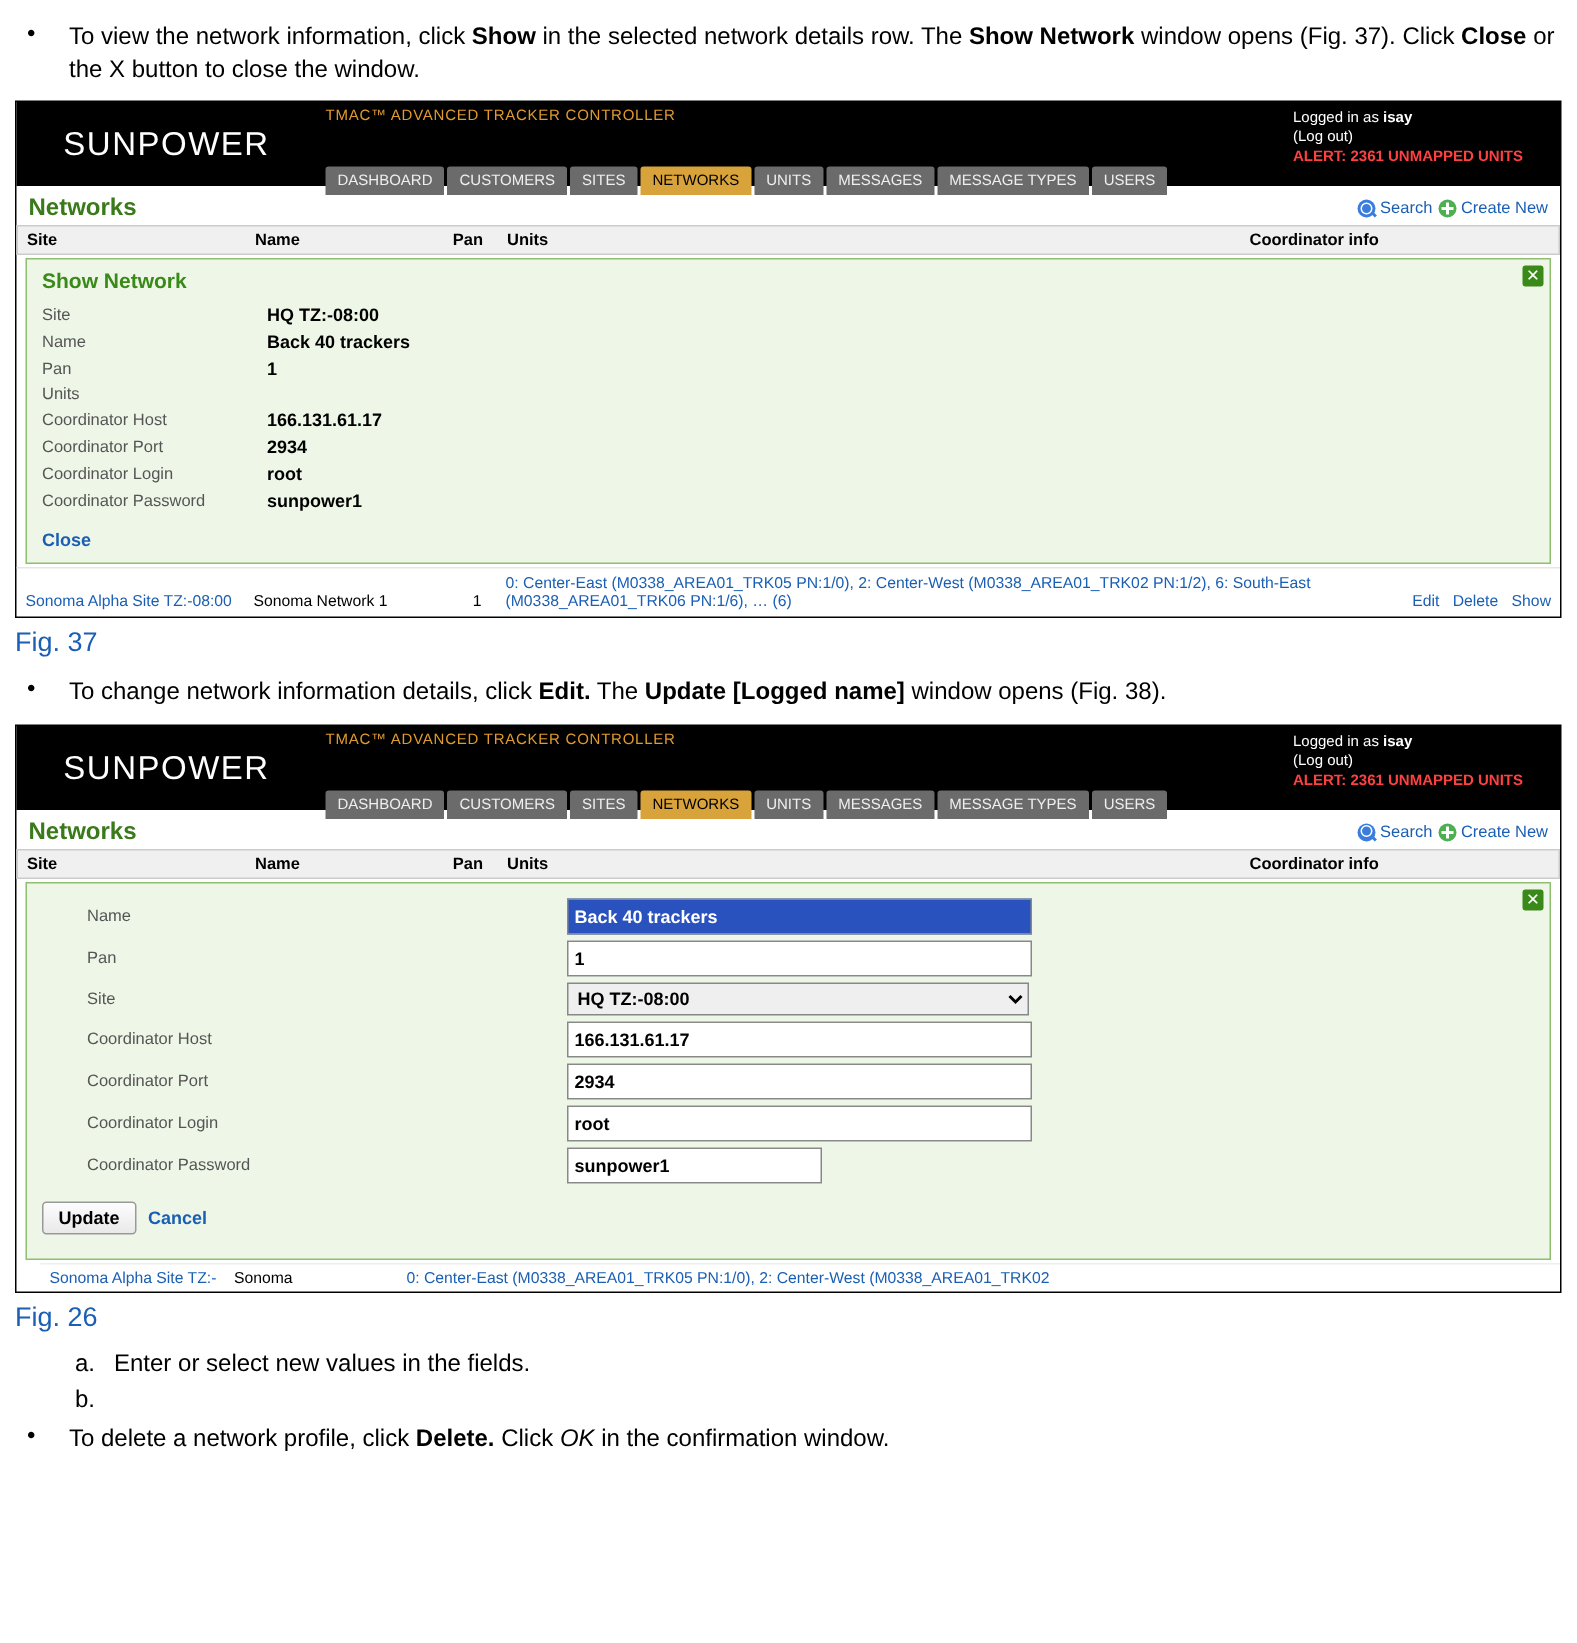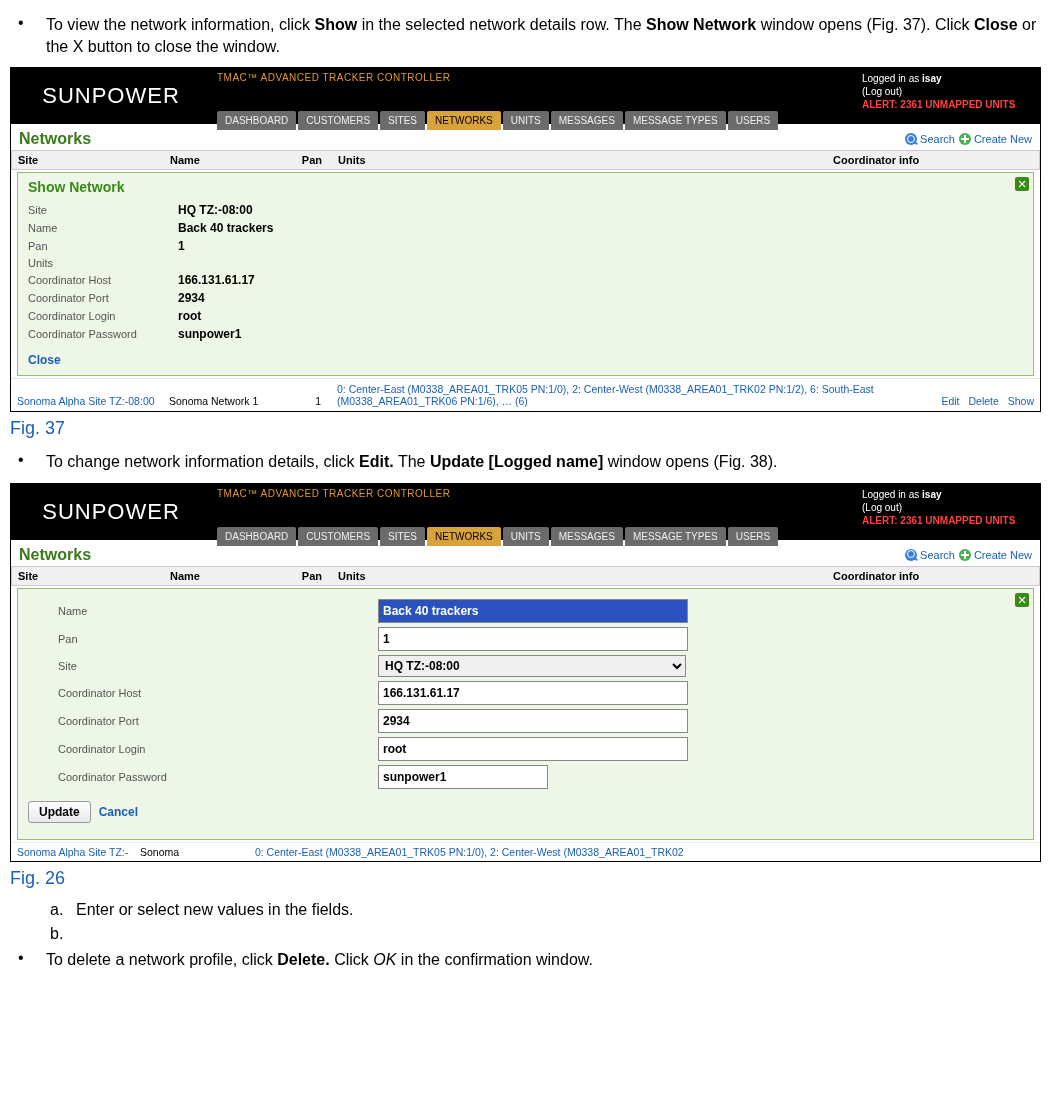--- a/index.html
+++ b/index.html
@@ -66,21 +66,21 @@
   .form-row .flabel { width:320px; color:#555; font-size:11px; padding-left:30px;}
   .tinput { border:1px solid #888; font-size:12px; padding:2px 4px; font-weight:bold; height:18px; }
   .w260 { width:300px; }
   .w170 { width:160px; }
   .sel { border:1px solid #888; font-size:12px; padding:1px 2px; height:22px; width:308px; font-weight:bold;}
   .highlight-input { background:#2a52be; color:#fff; }
   .btn-update { border:1px solid #999; background:linear-gradient(#fdfdfd,#e9e9e9); padding:3px 10px; font-size:12px; font-weight:bold; cursor:pointer; border-radius:3px;}
   .cancel-link { color:#1a5fb4; font-size:12px; margin-left:8px; cursor:pointer; font-weight:bold;}
   .footer-row { display:flex; align-items:center; padding:8px 6px; }
 
-  .trunc-row { font-size:10.5px; padding:3px 6px; color:#1a5fb4; border-top:1px solid #eee; white-space:nowrap; overflow:hidden;}
+  .trunc-row { font-size:10.5px; padding:3px 6px; color:#1a5fb4; border-top:1px solid #eee; white-space:nowrap; overflow:hidden;margin-left:16px;}
   .trunc-row .blk { color:#000; }
 </style>
 </head>
 <body>
 
 <div class="bullet-row">
   <div class="bullet-dot">•</div>
   <div class="bullet-text">
     <span>To view the network information, click </span><b>Show</b><span> in the selected network details row. The </span><b>Show Network</b><span> window opens (Fig. 37). Click </span><b>Close</b><span> or the X button to close the window.</span>
   </div>

